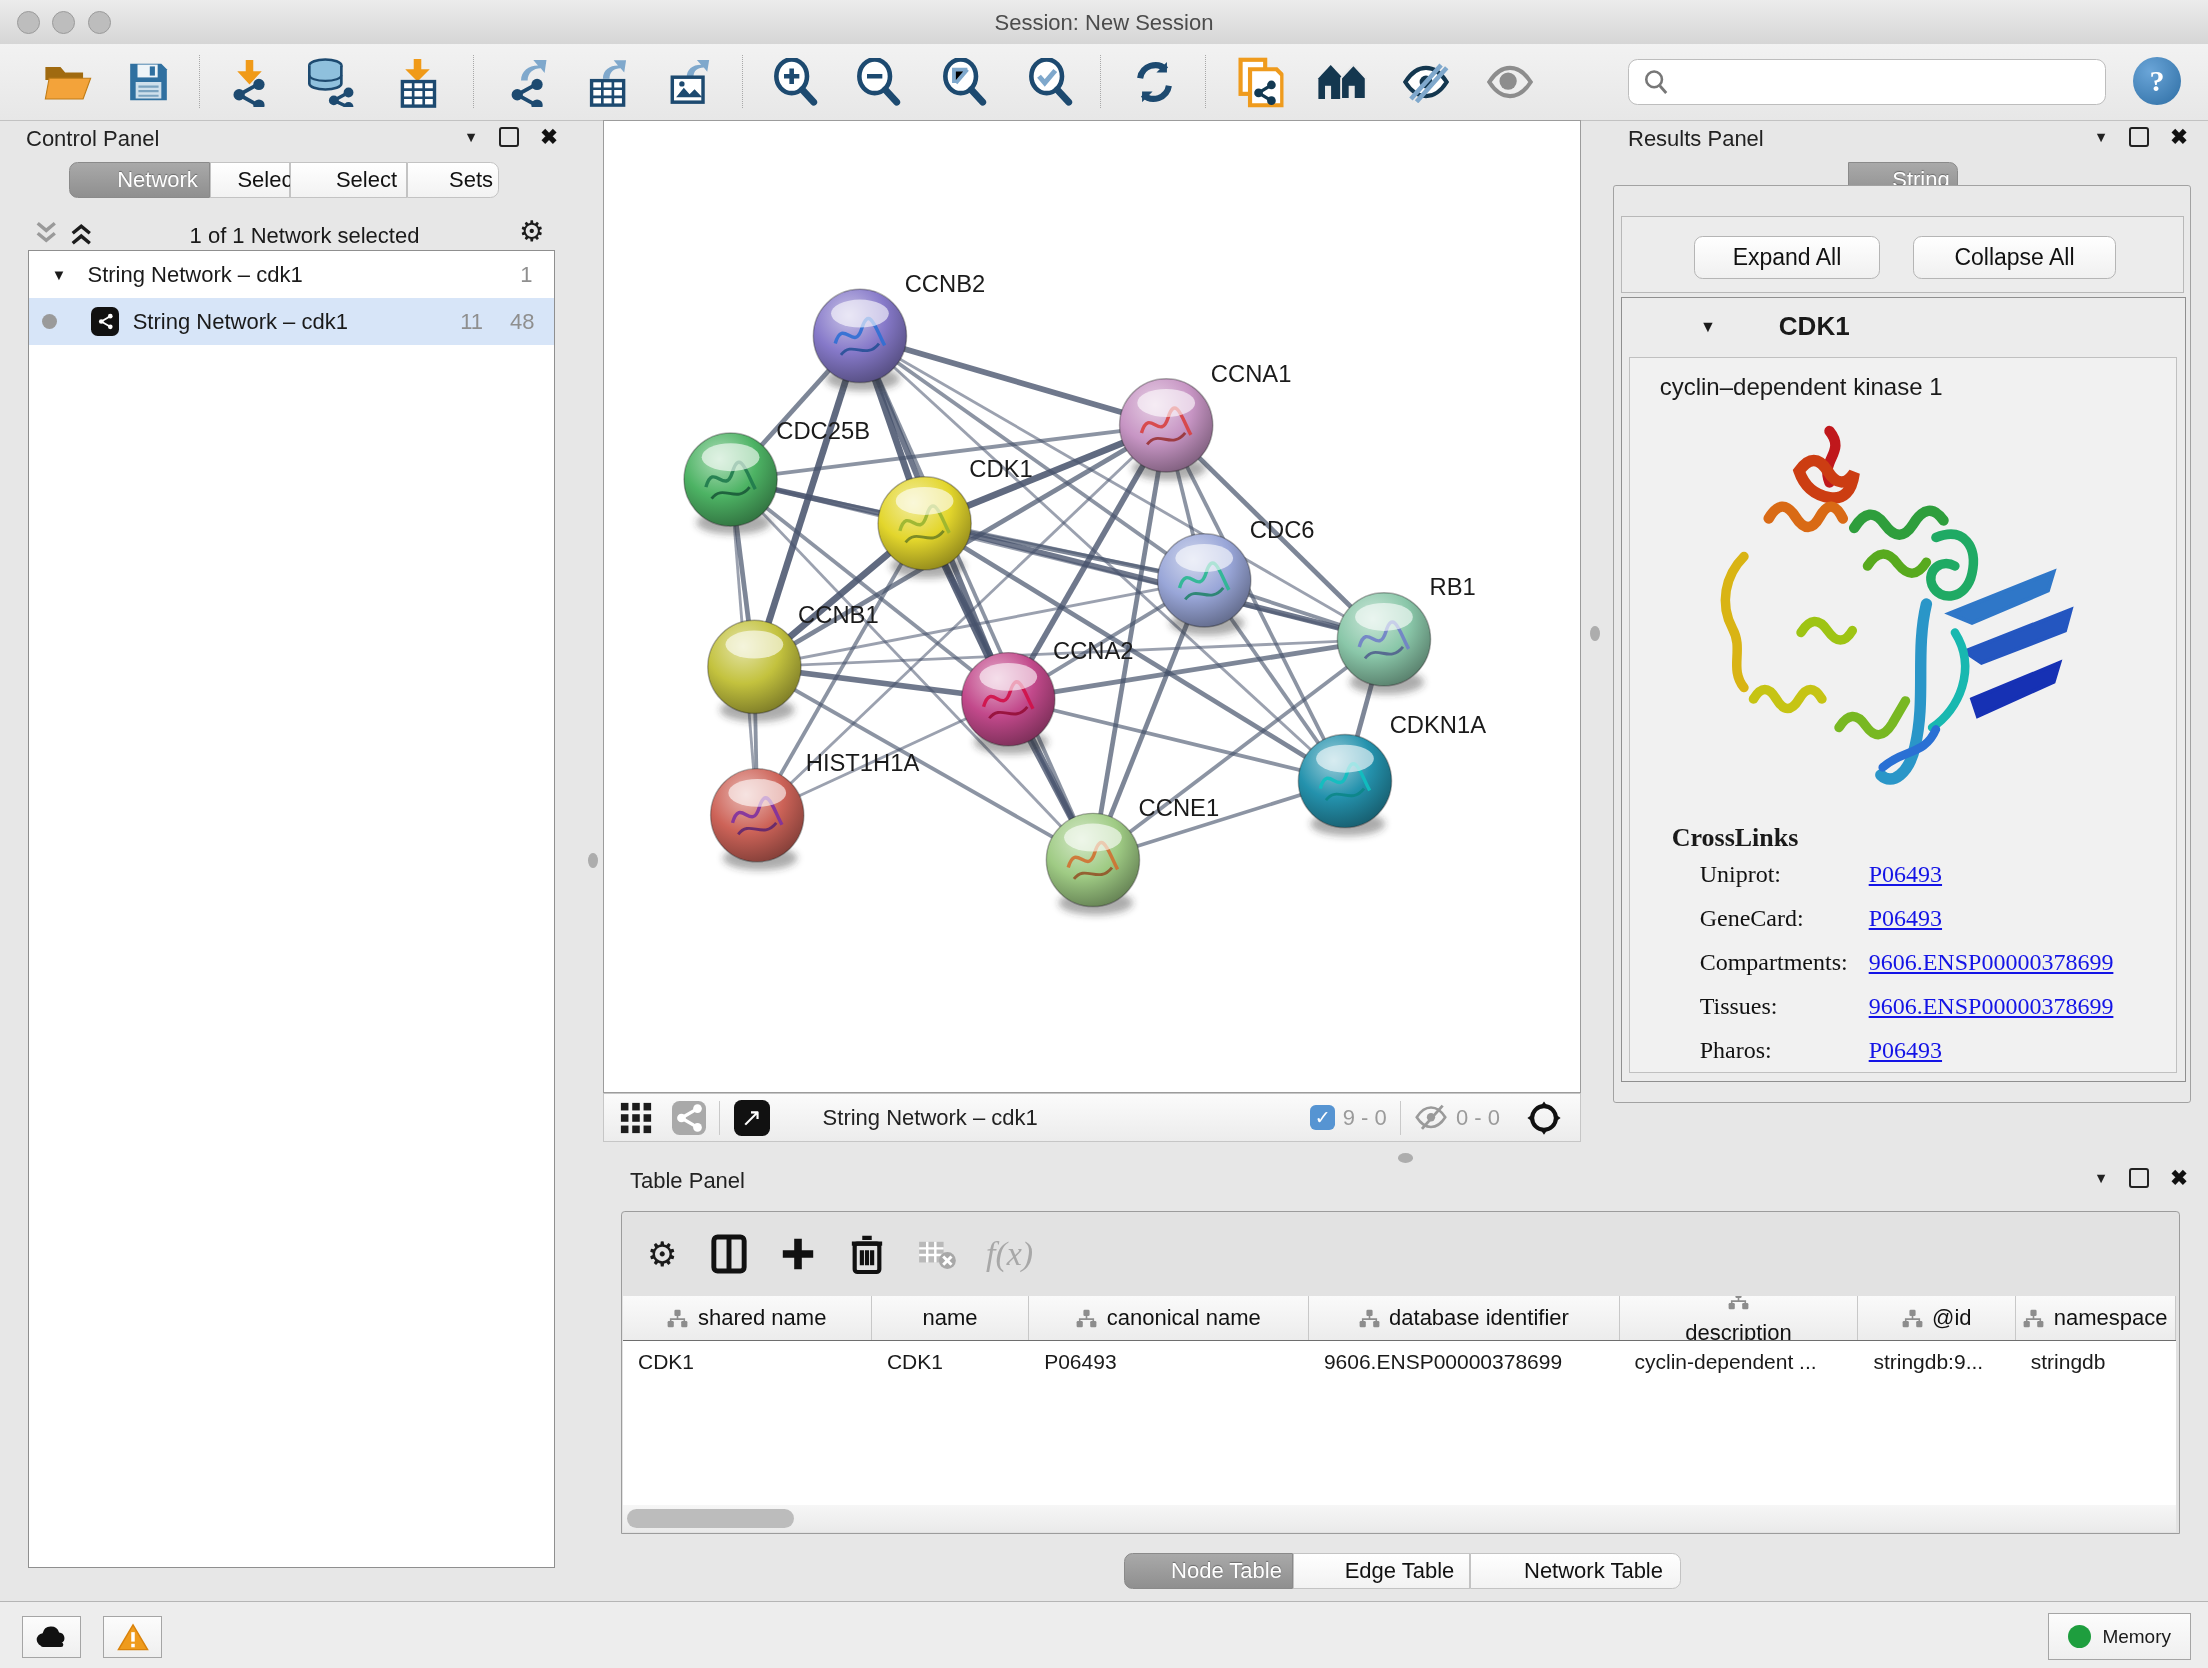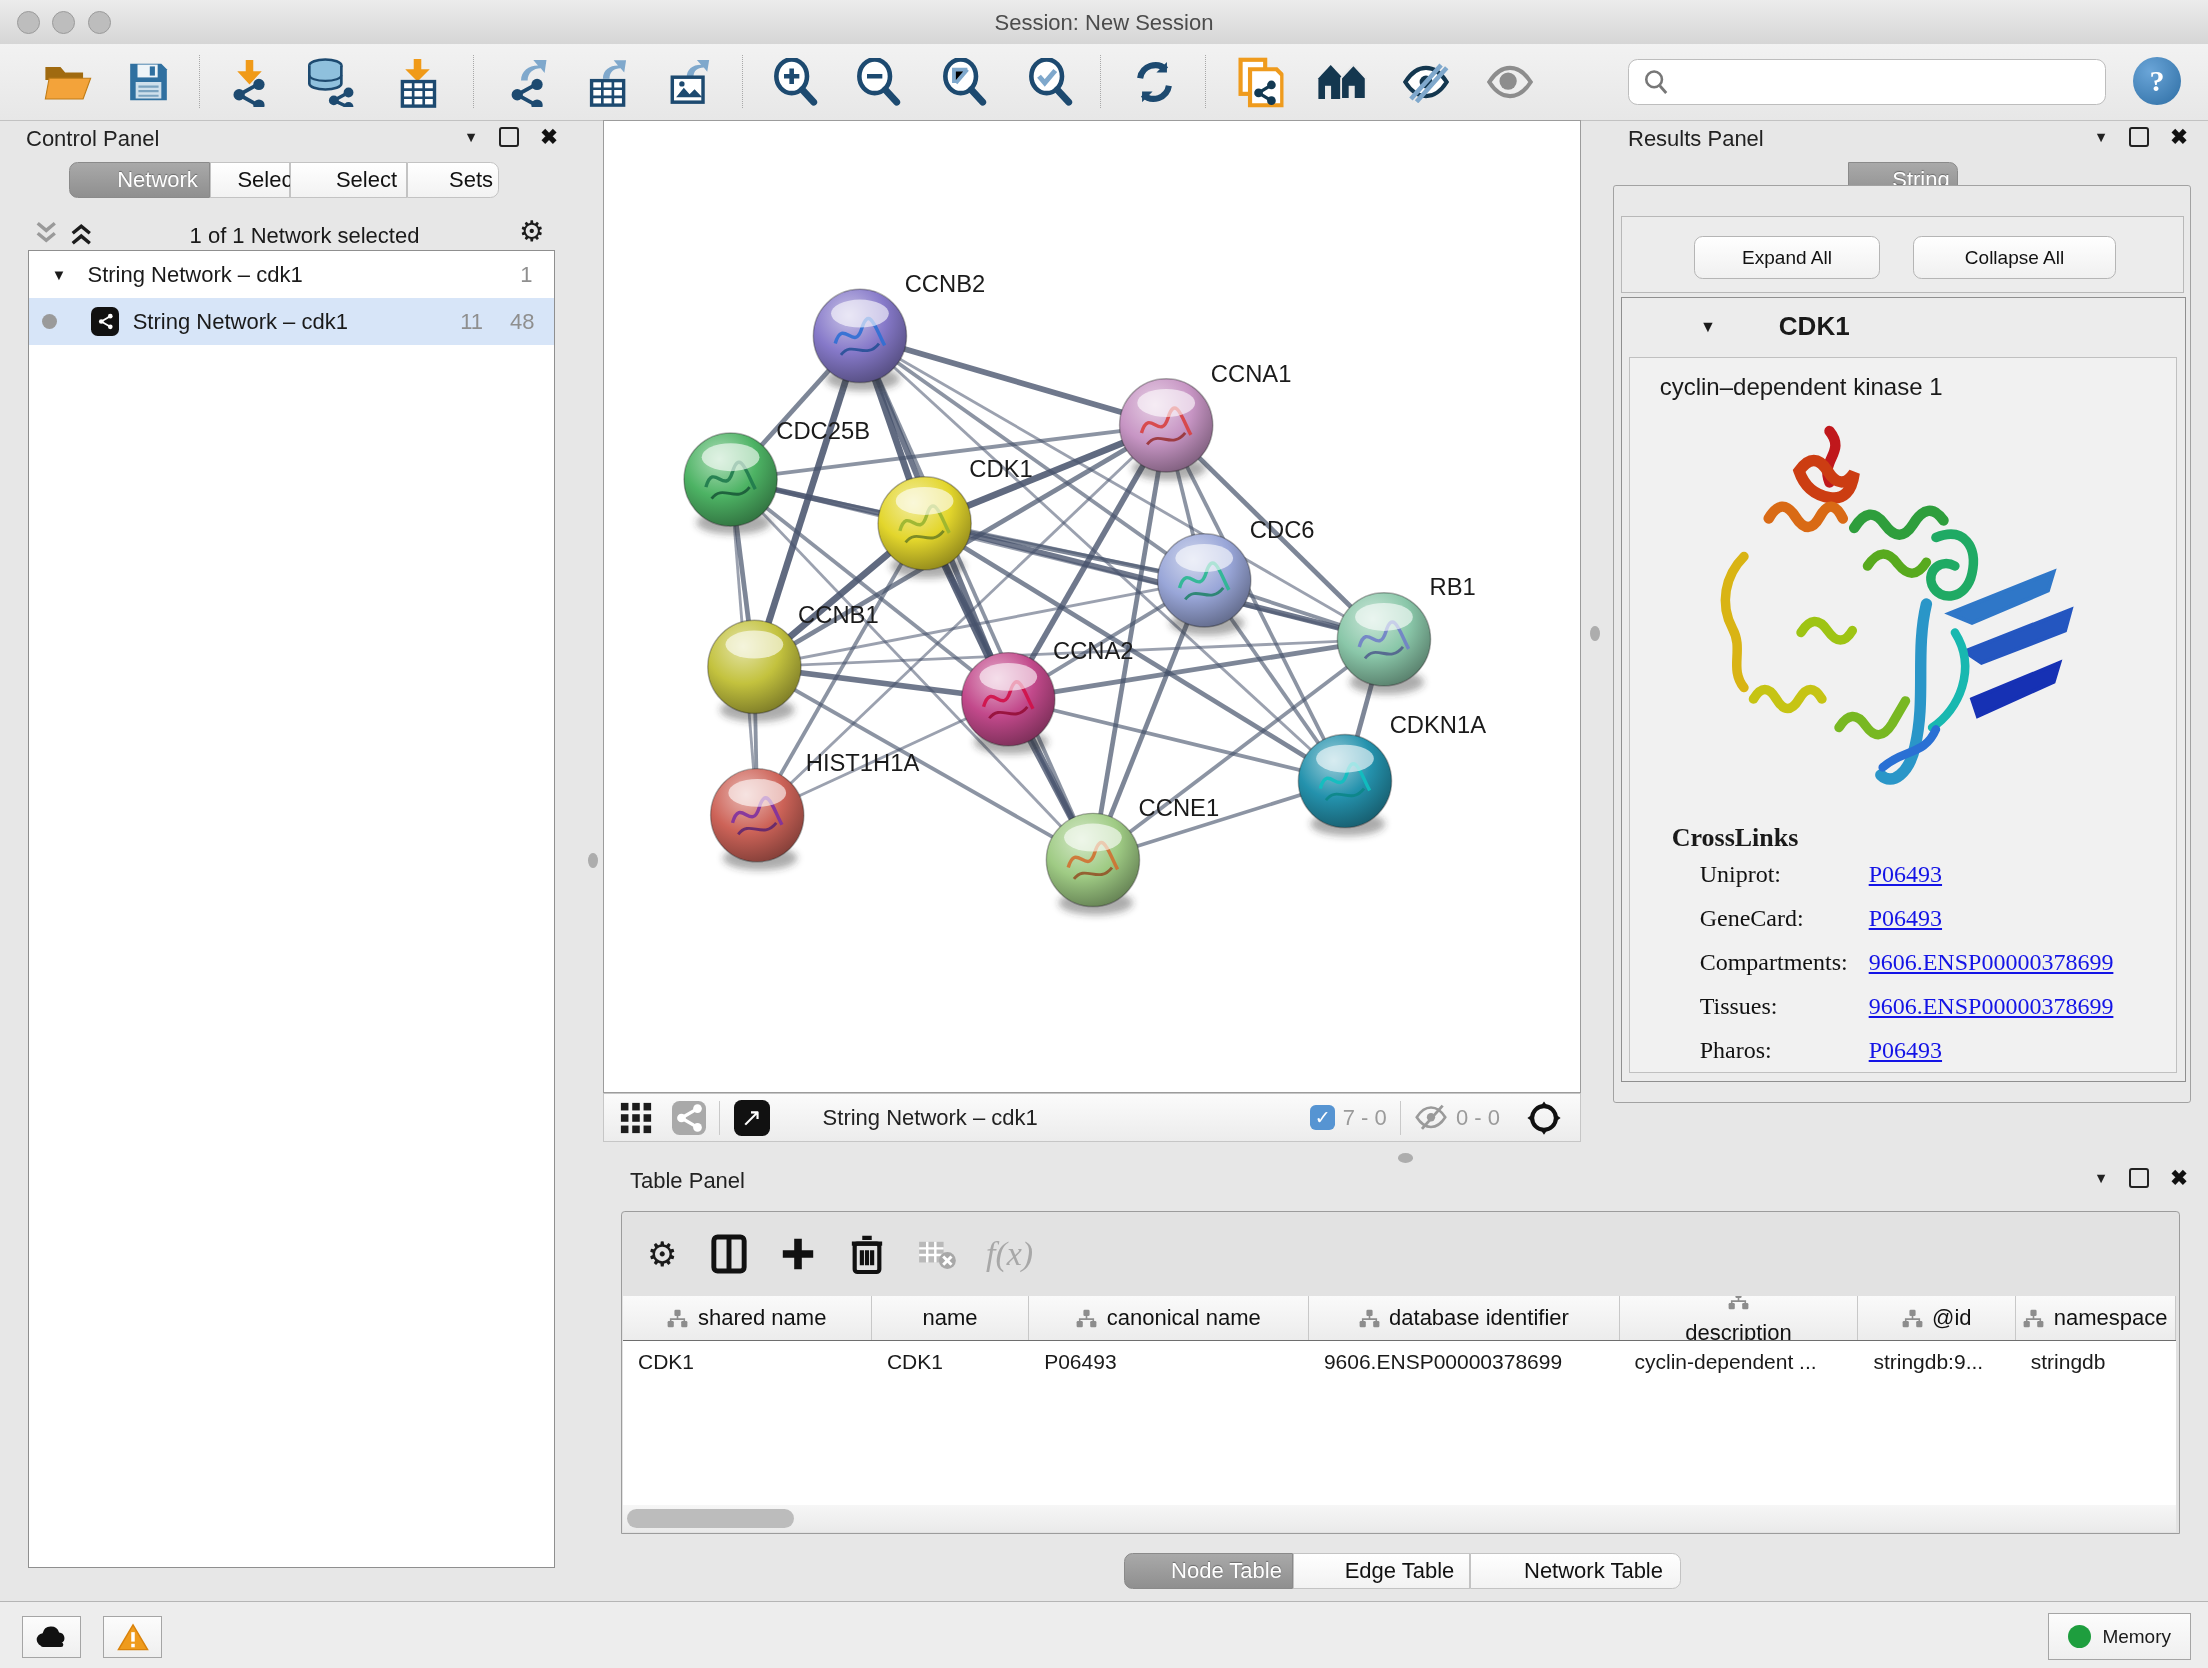--- a/index.html
+++ b/index.html
@@ -69,21 +69,21 @@
     display:flex;align-items:center;justify-content:center;color:#fff;font-size:19px;}
 
   .split-dot{width:9.5px;height:15px;border-radius:50%;background:#adadad;}
 
   
   .res-outer{left:1613px;top:185px;width:578px;height:918px;background:#e9e9e9;
     border:1.9px solid #a2a2a2;border-radius:2.9px;box-sizing:border-box;}
   .res-btnbox{left:1621px;top:216px;width:563px;height:77px;background:#ececec;
     border:1.9px solid #b8b8b8;box-sizing:border-box;}
   .btn{background:linear-gradient(#ffffff,#f0f0f0);border:1px solid #b5b5b5;
-    border-radius:8.6px;font-size:19px;display:flex;align-items:center;
+    border-radius:8.6px;font-size:23px;display:flex;align-items:center;
     justify-content:center;color:#111;}
   .res-card{left:1621px;top:297px;width:565px;height:785px;background:#ececec;
     border:1.9px solid #8f8f8f;box-sizing:border-box;}
   .res-card-head{position:absolute;left:0;top:0;width:100%;height:57px;
     display:flex;align-items:center;}
   .res-inner{position:absolute;left:6.7px;top:59px;width:548px;height:716px;
     background:#f1f1f1;border:1px solid #c0c0c0;box-sizing:border-box;}
   .xl-serif{font-family:"Liberation Serif",serif;}
   .xl-row{display:flex;height:44px;align-items:center;font-size:24px;}
   .xl-row .lbl{width:169px;margin-left:70px;color:#111;}
@@ -569,21 +569,21 @@
         </g>
       <circle cx="5" cy="9" r="2.3" fill="#fff"></circle>
         <circle cx="13.5" cy="4" r="2.3" fill="#fff"></circle>
         <circle cx="13.5" cy="14" r="2.3" fill="#fff"></circle>
     </svg>
   </span>
   <span class="vsep"></span>
   <span class="blacksq">↗</span>
   <span style="margin-left:53px;font-size:22px;color:#222">String Network – cdk1</span>
   <span style="margin-left:auto" class="checkbox">✓</span>
-  <span class="count">7 - 0</span>
+  <span class="count">9 - 0</span>
   <span class="vsep"></span>
   <svg width="34" height="28.5" viewBox="0 0 26 22">
     <path d="M2 11C5.5 5.5 9.5 3.5 13 3.5S20.5 5.5 24 11c-3.5 5.5-7.5 7.5-11 7.5S5.5 16.5 2 11z" fill="none" stroke="#9a9a9a" stroke-width="2"></path>
     <circle cx="13" cy="11" r="3.2" fill="#9a9a9a"></circle>
     <path d="M6 20 22 2" stroke="#9a9a9a" stroke-width="2.2"></path>
   </svg>
   <span class="count">0 - 0</span>
   <span style="margin:0 17px 0 25px">
     <svg width="38" height="38" viewBox="0 0 24 24">
       <circle cx="12" cy="12" r="7.5" fill="none" stroke="#111" stroke-width="2.6"></circle>

